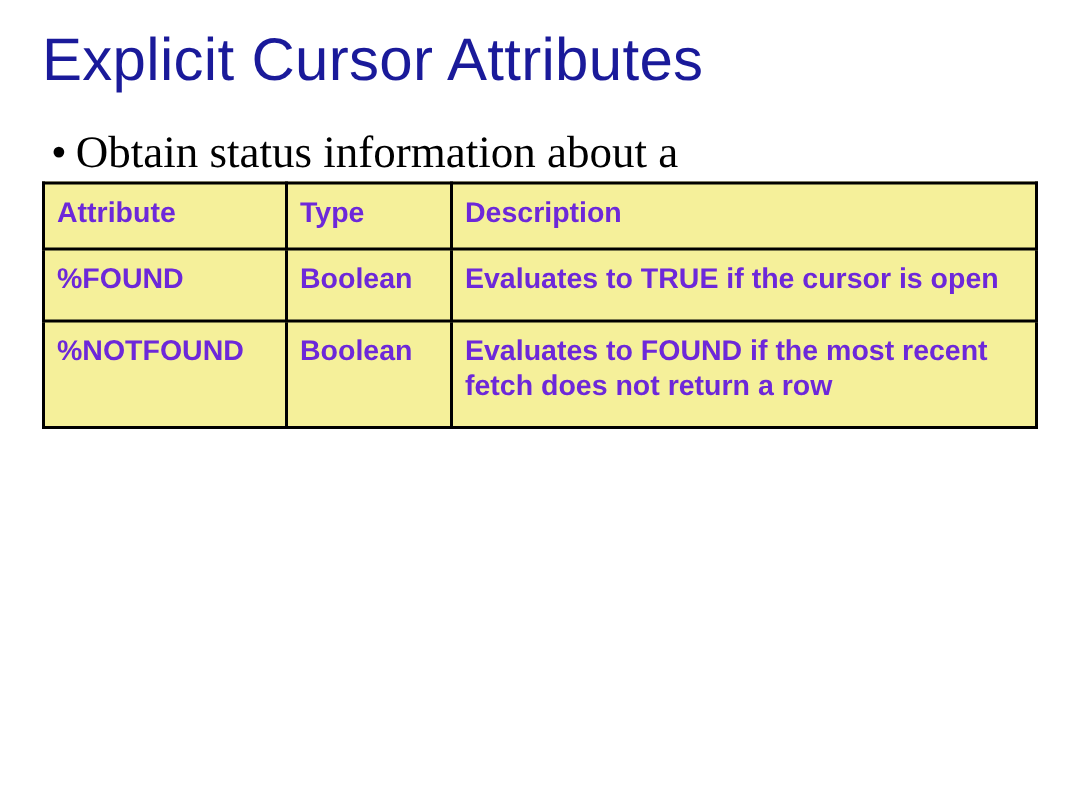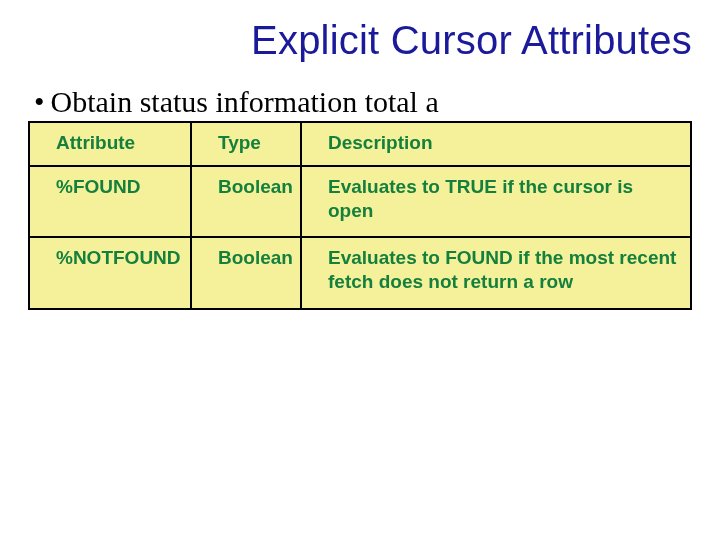--- a/index.html
+++ b/index.html
@@ -15,21 +15,21 @@
   .slide {
     box-sizing: border-box;
     width: 720px;
     height: 540px;
     padding: 14px 28px 0 28px;
   }
   .title {
     font-family: Arial, Helvetica, sans-serif;
     font-size: 40px;
     color: #1a1a9a;
-    text-align: right;
+    text-align: left;
     margin: 4px 0 22px 0;
     font-weight: 400;
     letter-spacing: 0.2px;
   }
   .bullet-row {
     display: flex;
     align-items: baseline;
     font-family: "Times New Roman", Times, serif;
     font-size: 30px;
     color: #000;
@@ -46,46 +46,46 @@
     background: #f5f09a; 
     margin-left: 0;
     table-layout: fixed;
   }
   table.attrs col.c-attr { width: 162px; }
   table.attrs col.c-type { width: 110px; }
   table.attrs col.c-desc { width: 390px; }
   table.attrs th,
   table.attrs td {
     border: 2px solid #000;
-    padding: 8px 10px 10px 26px;
+    padding: 8px 10px 10px 8px;
     text-align: left;
     vertical-align: top;
     font-family: Arial, Helvetica, sans-serif;
     font-weight: 700;
     font-size: 19px;
     line-height: 1.25;
-    color: #15803d;
+    color: #6d28d9;
   }
   table.attrs td.desc {
     padding-bottom: 14px;
   }
   table.attrs tr.r-found td.desc {
     padding-bottom: 22px;
   }
 </style>
 </head>
 <body>
 
 <div class="slide">
 
   <h1 class="title">Explicit Cursor Attributes</h1>
 
   <div class="bullet-row">
     <span class="bullet-dot">•</span>
-    <span>Obtain status information total a</span>
+    <span>Obtain status information about a</span>
   </div>
 
   <table class="attrs">
     <colgroup>
       <col class="c-attr">
         <col class="c-type">
         <col class="c-desc">
     </colgroup>
     <thead>
       <tr>

